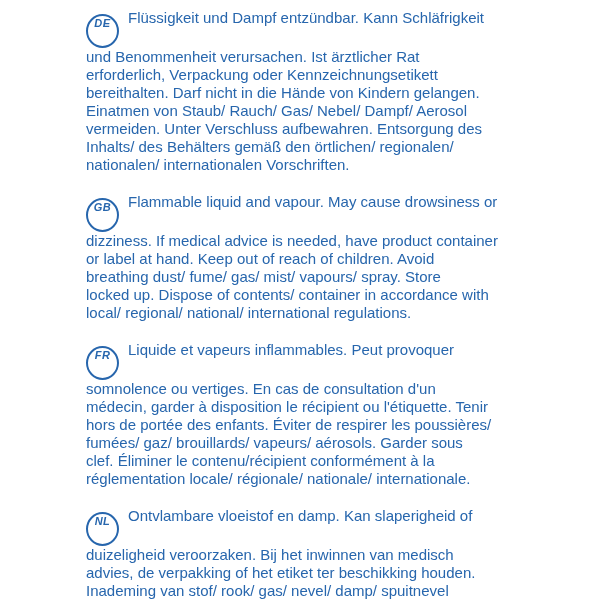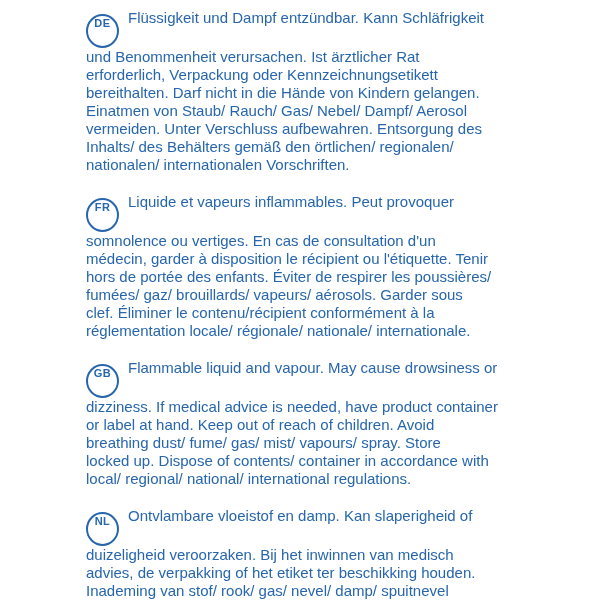--- a/index.html
+++ b/index.html
@@ -32,51 +32,52 @@
     font-size: 11px;
     font-weight: 700;
     line-height: 14px;
     text-align: center;
     padding: 0 4px;
     margin-right: 9px;
     vertical-align: -4px;
     letter-spacing: 0.5px;
     white-space: normal;
     color: #2766ad;
+    font-style: italic;
   }
   .text { white-space: pre; }
 </style>
 </head>
 <body>
 
 <div class="sheet">
   <div id="sections-root">
   <p class="section"><span class="badge">DE</span><span class="text">Flüssigkeit und Dampf entzündbar. Kann Schläfrigkeit
 und Benommenheit verursachen. Ist ärztlicher Rat
 erforderlich, Verpackung oder Kennzeichnungsetikett
 bereithalten. Darf nicht in die Hände von Kindern gelangen.
 Einatmen von Staub/ Rauch/ Gas/ Nebel/ Dampf/ Aerosol
 vermeiden. Unter Verschluss aufbewahren. Entsorgung des
 Inhalts/ des Behälters gemäß den örtlichen/ regionalen/
 nationalen/ internationalen Vorschriften.</span></p>
 
+  <p class="section"><span class="badge">GB</span><span class="text">Flammable liquid and vapour. May cause drowsiness or
+dizziness. If medical advice is needed, have product container
+or label at hand. Keep out of reach of children. Avoid
+breathing dust/ fume/ gas/ mist/ vapours/ spray. Store
+locked up. Dispose of contents/ container in accordance with
+local/ regional/ national/ international regulations.</span></p>
+
   <p class="section"><span class="badge">FR</span><span class="text">Liquide et vapeurs inflammables. Peut provoquer
 somnolence ou vertiges. En cas de consultation d'un
 médecin, garder à disposition le récipient ou l'étiquette. Tenir
 hors de portée des enfants. Éviter de respirer les poussières/
 fumées/ gaz/ brouillards/ vapeurs/ aérosols. Garder sous
 clef. Éliminer le contenu/récipient conformément à la
 réglementation locale/ régionale/ nationale/ internationale.</span></p>
-
-  <p class="section"><span class="badge">GB</span><span class="text">Flammable liquid and vapour. May cause drowsiness or
-dizziness. If medical advice is needed, have product container
-or label at hand. Keep out of reach of children. Avoid
-breathing dust/ fume/ gas/ mist/ vapours/ spray. Store
-locked up. Dispose of contents/ container in accordance with
-local/ regional/ national/ international regulations.</span></p>
 
   <p class="section"><span class="badge">NL</span><span class="text">Ontvlambare vloeistof en damp. Kan slaperigheid of
 duizeligheid veroorzaken. Bij het inwinnen van medisch
 advies, de verpakking of het etiket ter beschikking houden.
 Inademing van stof/ rook/ gas/ nevel/ damp/ spuitnevel
 vermijden. Achter slot bewaren. De inhoud en de verpakking
 verwerken volgens de plaatselijke/ regionale/ nationale/
 internationale voorschriften.</span></p>
 
 </div>

